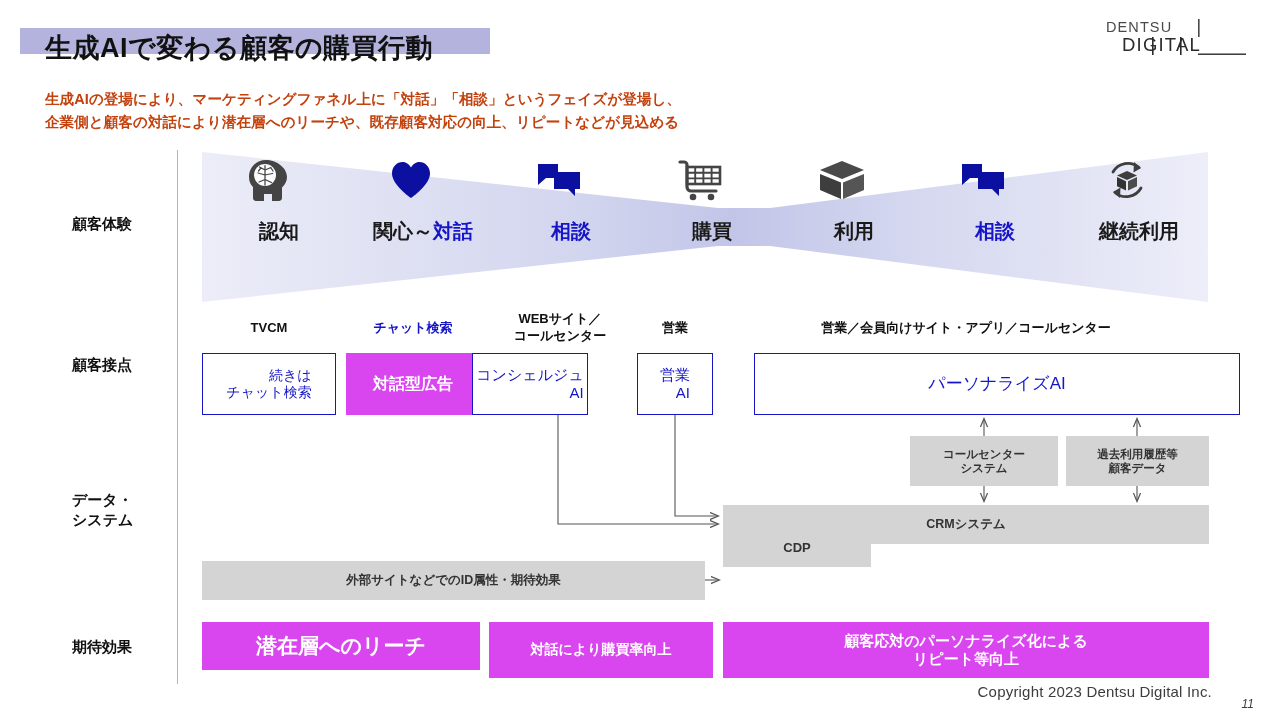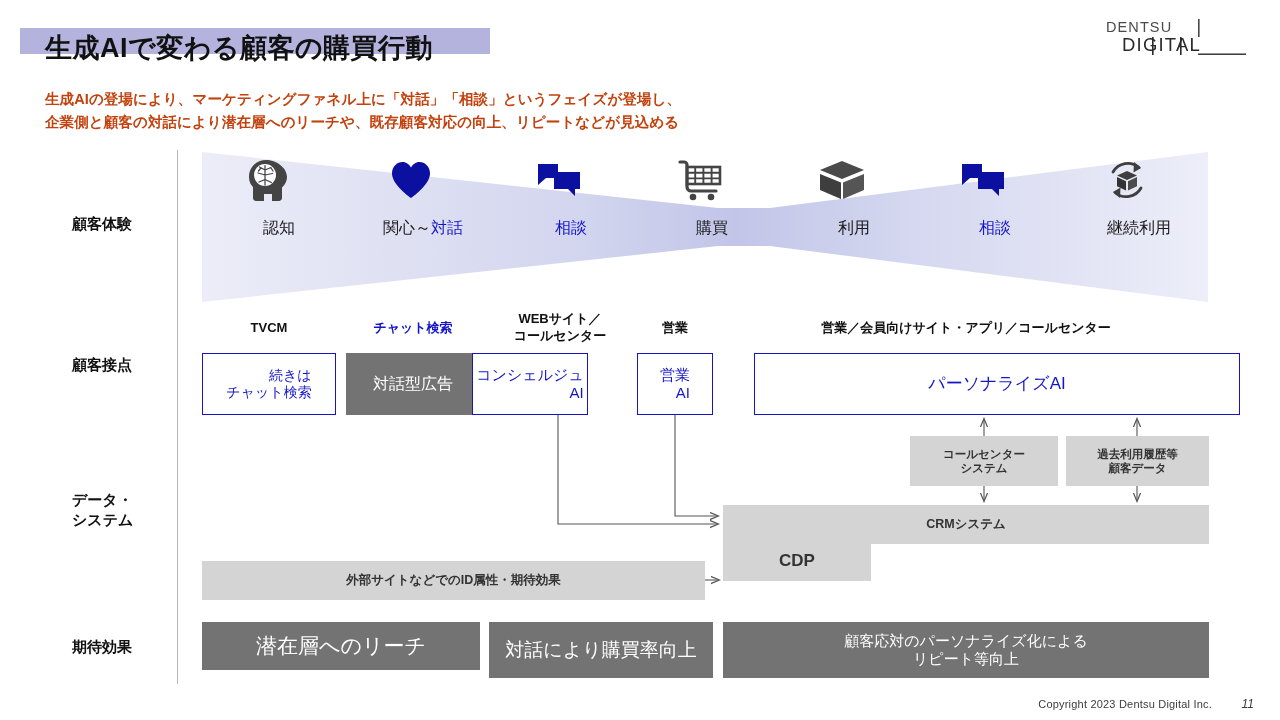--- a/index.html
+++ b/index.html
@@ -93,22 +93,22 @@
     text-align: center;
   }
   .stage .ic {
     height: 56px;
     display: flex;
     align-items: center;
     justify-content: center;
   }
   .stage .stage-label {
     margin-top: 10px;
-    font-size: 16px;
-    font-weight: normal;
+    font-size: 20px;
+    font-weight: bold;
     white-space: nowrap;
     margin-left: 24px;
   }
   .stage .stage-label.blue { color: #1616c8; }
   .stage .stage-label .hl { color: #1616c8; }
 
   
   .tp-caption {
     position: absolute;
     font-size: 13px;
@@ -132,23 +132,23 @@
     white-space: pre-line;
   }
   .box.outline {
     border: 1.6px solid #1616c8;
     background: #ffffff;
     color: #1616c8;
     font-weight: normal;
     text-align: right;
   }
   .box.solid {
-    background: #737373;
+    background: #d946ef;
     color: #ffffff;
-    font-weight: normal;
+    font-weight: bold;
   }
   .box.gray {
     background: #d4d4d4;
     color: #333333;
     font-weight: bold;
   }
 
   
   .conn {
     position: absolute;
@@ -156,22 +156,22 @@
     top: 0;
     width: 1280px;
     height: 720px;
     pointer-events: none;
   }
 
   
   .footer {
     position: absolute;
     right: 68px;
-    bottom: 10px;
-    font-size: 11px;
+    bottom: 20px;
+    font-size: 15px;
     color: #3c3c3c;
     letter-spacing: 0.2px;
     margin-left: 18px;
   }
   .page-num {
     position: absolute;
     right: 26px;
     bottom: 9px;
     font-size: 12px;
     font-style: italic;
@@ -337,21 +337,21 @@
     <path d="M705,580 L719,580"></path>
   </g>
 </svg>
 
 <div class="box gray" style="left:910px;top:436px;width:148px;height:50px;font-size:11.5px">コールセンター
 システム</div>
 <div class="box gray" style="left:1066px;top:436px;width:143px;height:50px;font-size:11.5px">過去利用履歴等
 顧客データ</div>
 <div class="box gray" style="left:723px;top:505px;width:486px;height:39px;font-size:12.5px">CRMシステム</div>
 <div class="box gray" style="left:202px;top:561px;width:503px;height:39px;font-size:12.5px">外部サイトなどでのID属性・期待効果</div>
-<div class="box gray" style="left:723px;top:542px;width:148px;height:39px;font-size:17px">CDP</div>
+<div class="box gray" style="left:723px;top:528px;width:148px;height:39px;font-size:13px">CDP</div>
 
 <div class="box solid" style="left:202px;top:622px;width:278px;height:48px;font-size:21px">潜在層へのリーチ</div>
-<div class="box solid" style="left:489px;top:622px;width:224px;height:56px;font-size:19px">対話により購買率向上</div>
+<div class="box solid" style="left:489px;top:622px;width:224px;height:56px;font-size:14px">対話により購買率向上</div>
 <div class="box solid" style="left:723px;top:622px;width:486px;height:56px;font-size:15px">顧客応対のパーソナライズ化による
 リピート等向上</div>
 
 <div class="footer">Copyright 2023 Dentsu Digital Inc.</div>
 <div class="page-num">11</div>
 
 </body></html>

